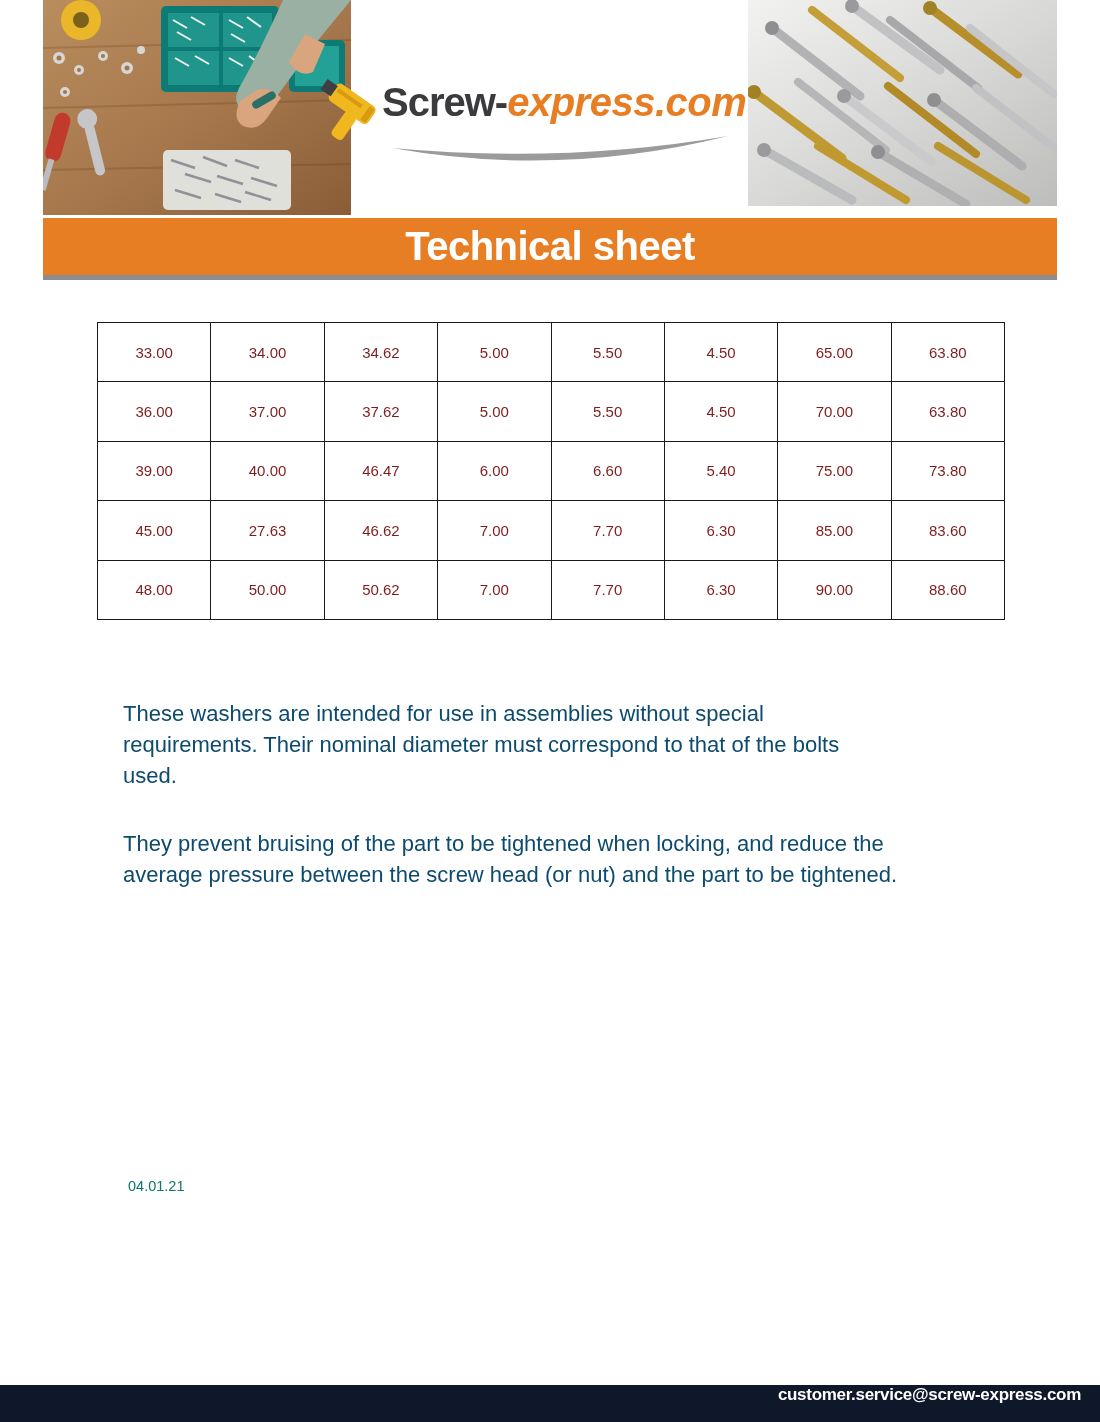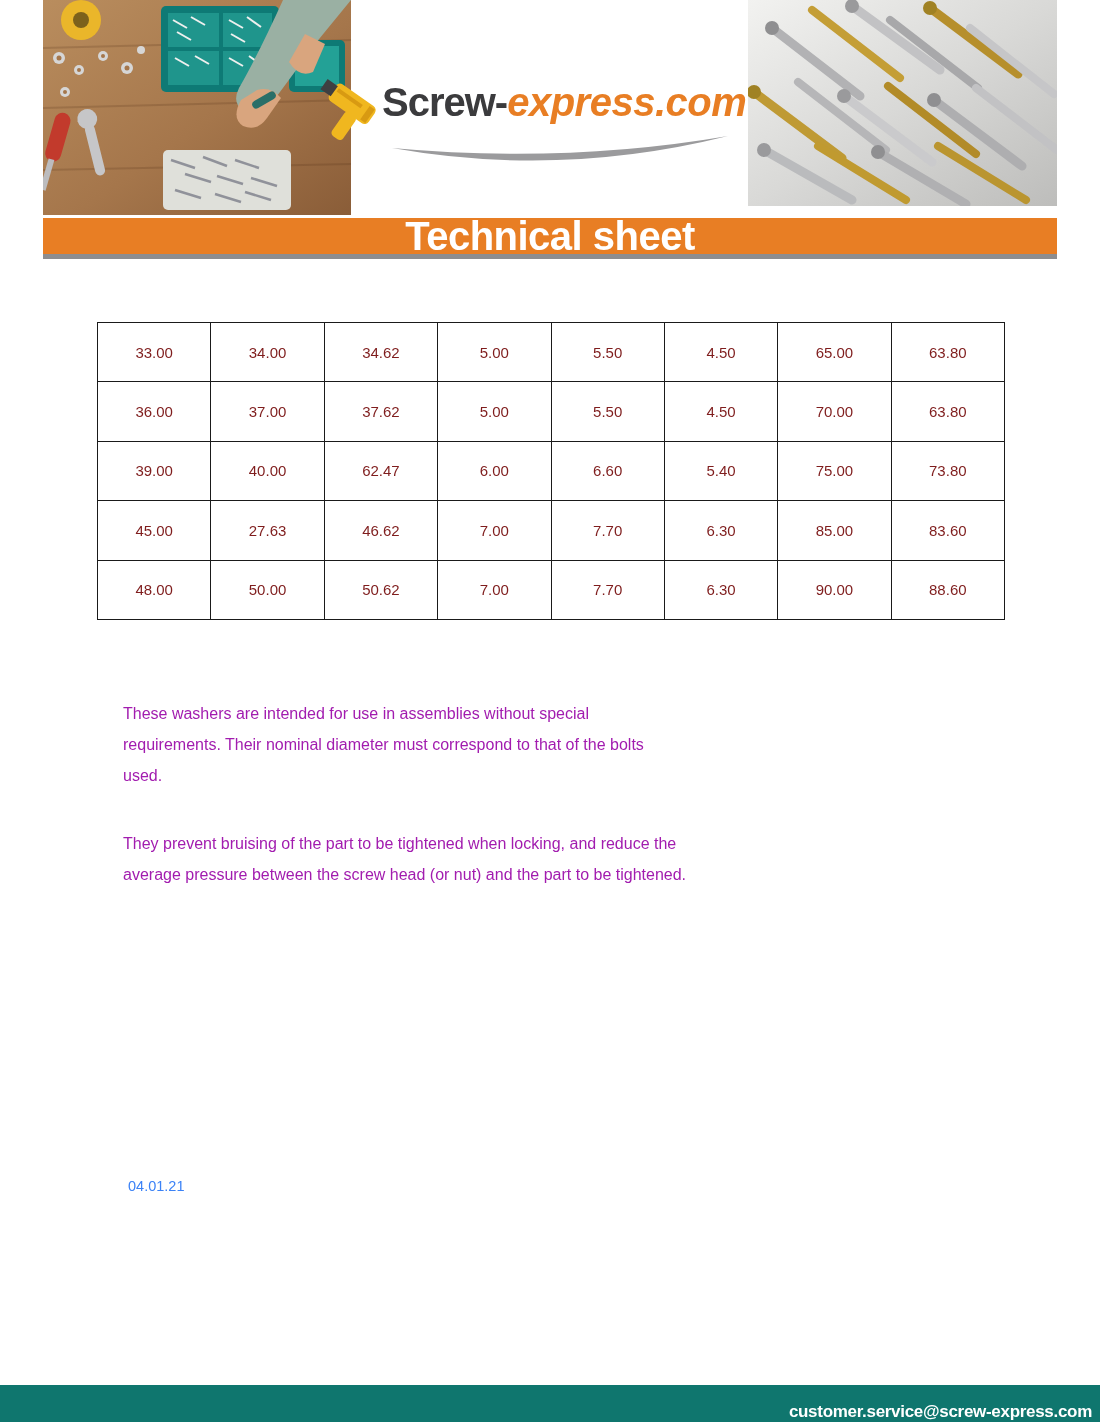--- a/index.html
+++ b/index.html
@@ -19,55 +19,55 @@
   .logo-text { font-size:40px; font-weight:bold; white-space:nowrap; line-height:1.1; }
   .logo-dark   { color:#3b3b3d; letter-spacing:-1px; }
   .logo-orange { color:#e87e24; font-style:italic; letter-spacing:-0.5px; }
   .swoosh { display:block; margin:10px auto 0 auto; }
 
   .drill { position:absolute; left:308px; top:62px; width:74px; height:104px; }
   .drill svg { width:100%; height:100%; }
 
   
   .banner {
-    position:absolute; left:43px; top:218px; width:1014px; height:41px;
+    position:absolute; left:43px; top:218px; width:1014px; height:62px;
     background:#e87e24; border-bottom:5px solid #8d8d8f;
     display:flex; align-items:center; justify-content:center;
   }
   .banner-title {
     color:#ffffff; font-size:40px; font-weight:bold; letter-spacing:-0.5px;
   }
 
   
   .spec-table {
     position:absolute; left:97px; top:322px; width:908px; height:298px;
     border-collapse:collapse; table-layout:fixed;
     font-size:15px; color:#7f1d1d;
   }
   .spec-table td {
     border:1px solid #1a1a1a; text-align:center; vertical-align:middle;
     height:42px; padding:0;
   }
 
   
   .para {
-    position:absolute; left:123px; color:#a21caf;
-    font-size:16px; line-height:31px; white-space:pre-line;
+    position:absolute; left:123px; color:#0c4a6e;
+    font-size:22px; line-height:31px; white-space:pre-line;
   }
   .p1 { top:698px; }
   .p2 { top:828px; }
 
   
-  .date { position:absolute; left:128px; top:1178px; font-size:14.5px; color:#3b82f6; }
+  .date { position:absolute; left:128px; top:1178px; font-size:14.5px; color:#0f766e; }
 
   
   .footer {
     position:absolute; left:0; top:1385px; width:1100px; height:37px;
-    background:#0f766e; display:flex; align-items:flex-end; justify-content:flex-end;
-    padding-right:8px;
+    background:#0f172a; display:flex; align-items:flex-start; justify-content:flex-end;
+    padding-right:19px;
   }
   .footer-email { color:#ffffff; font-size:17px; font-weight:bold; letter-spacing:-0.3px; }
 </style>
 </head>
 <body>
 
 <div class="page">
 
   <header>
 
@@ -234,21 +234,21 @@
           <td>37.62</td>
           <td>5.00</td>
           <td>5.50</td>
           <td>4.50</td>
           <td>70.00</td>
           <td>63.80</td>
         </tr>
         <tr>
           <td>39.00</td>
           <td>40.00</td>
-          <td>62.47</td>
+          <td>46.47</td>
           <td>6.00</td>
           <td>6.60</td>
           <td>5.40</td>
           <td>75.00</td>
           <td>73.80</td>
         </tr>
         <tr>
           <td>45.00</td>
           <td>27.63</td>
           <td>46.62</td>

